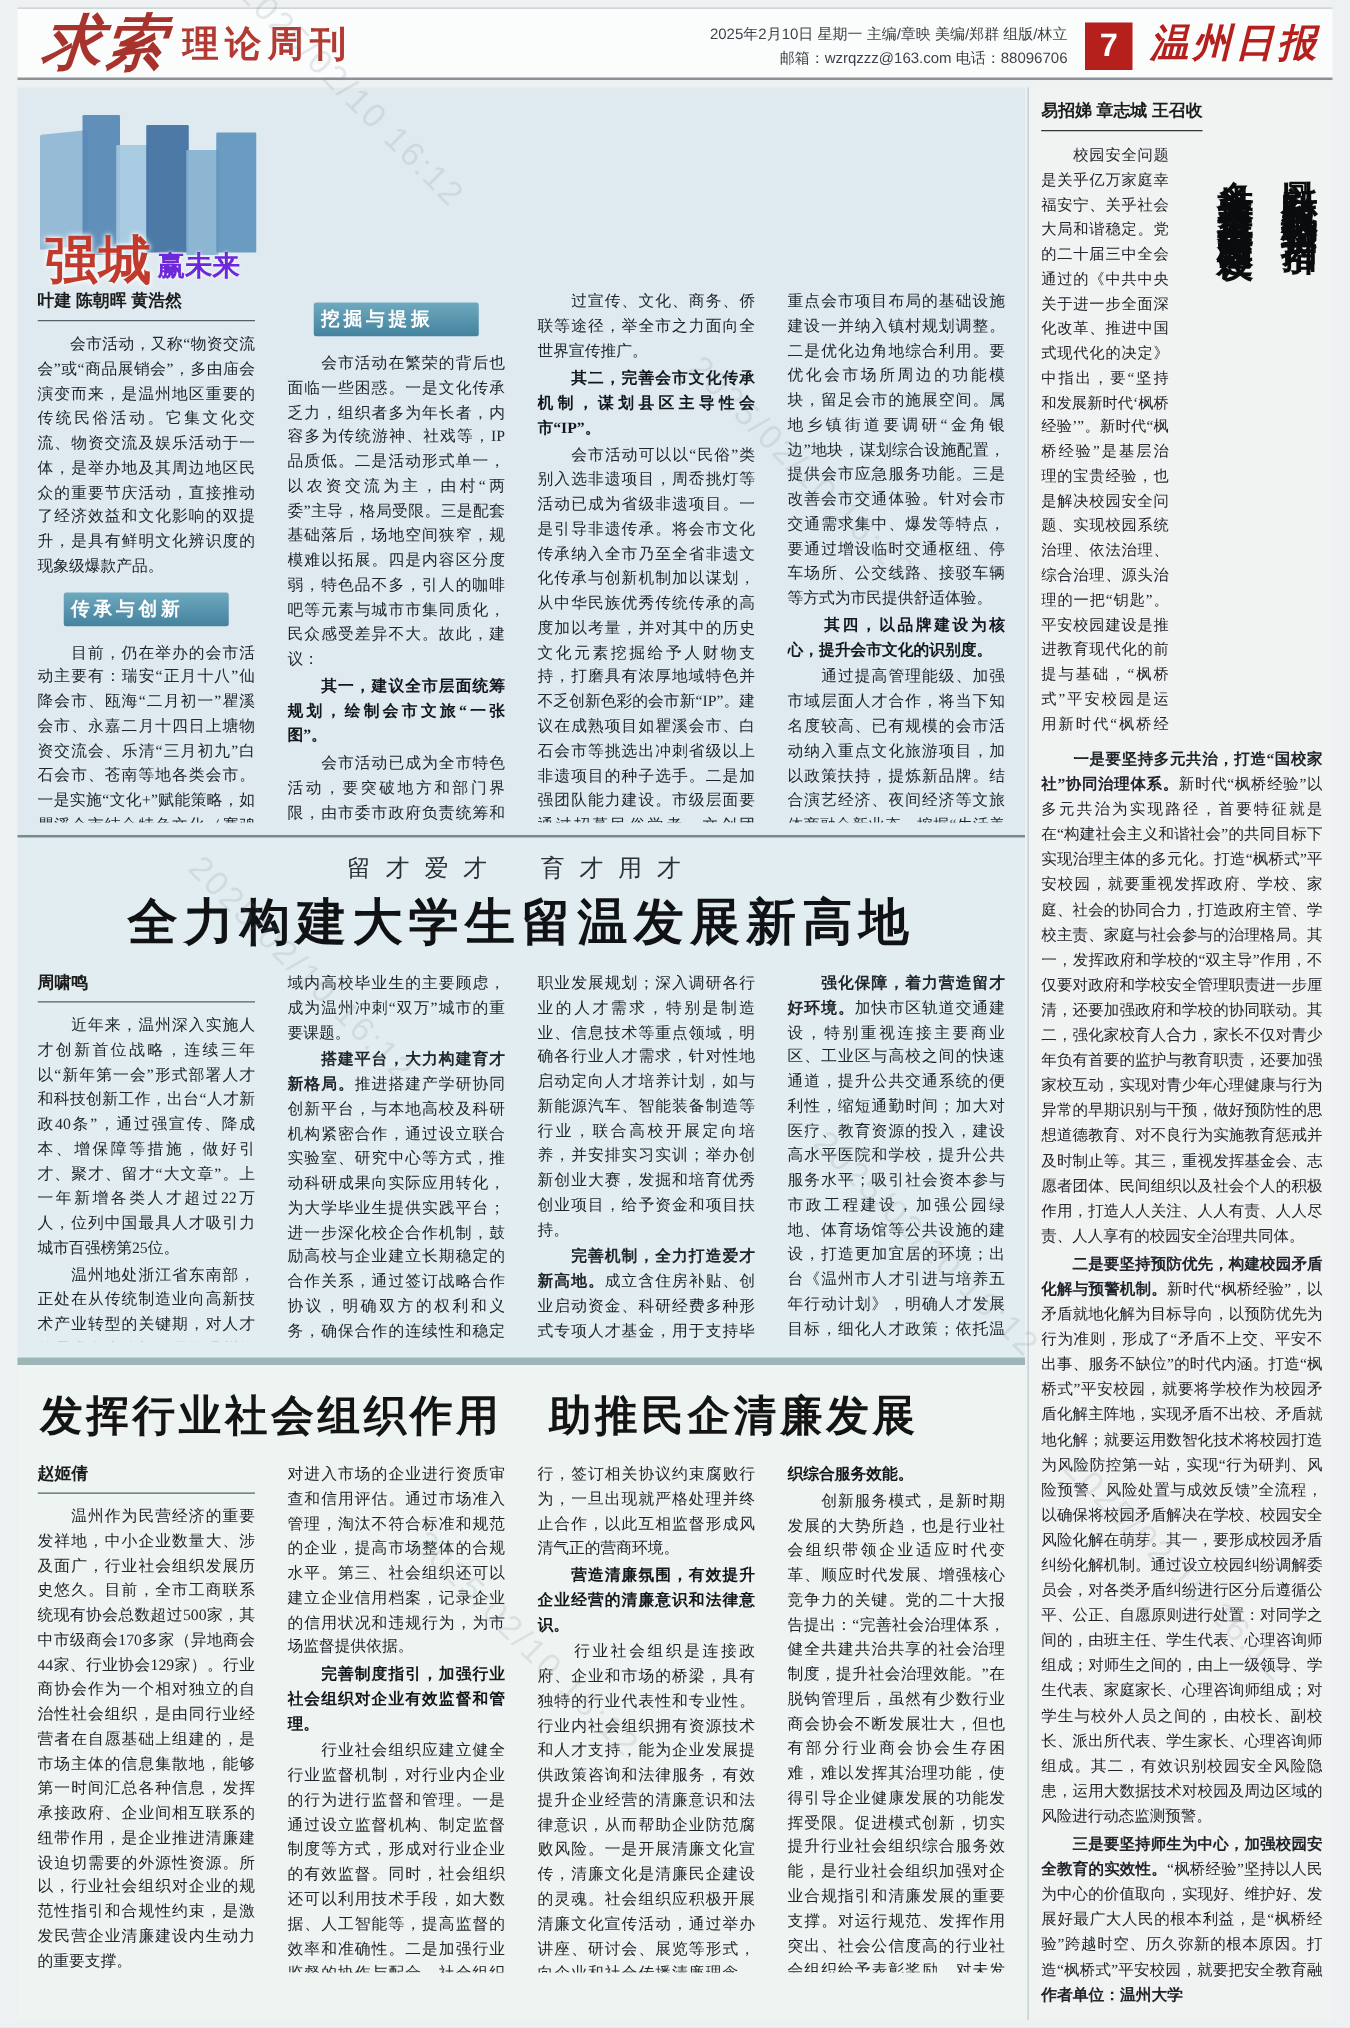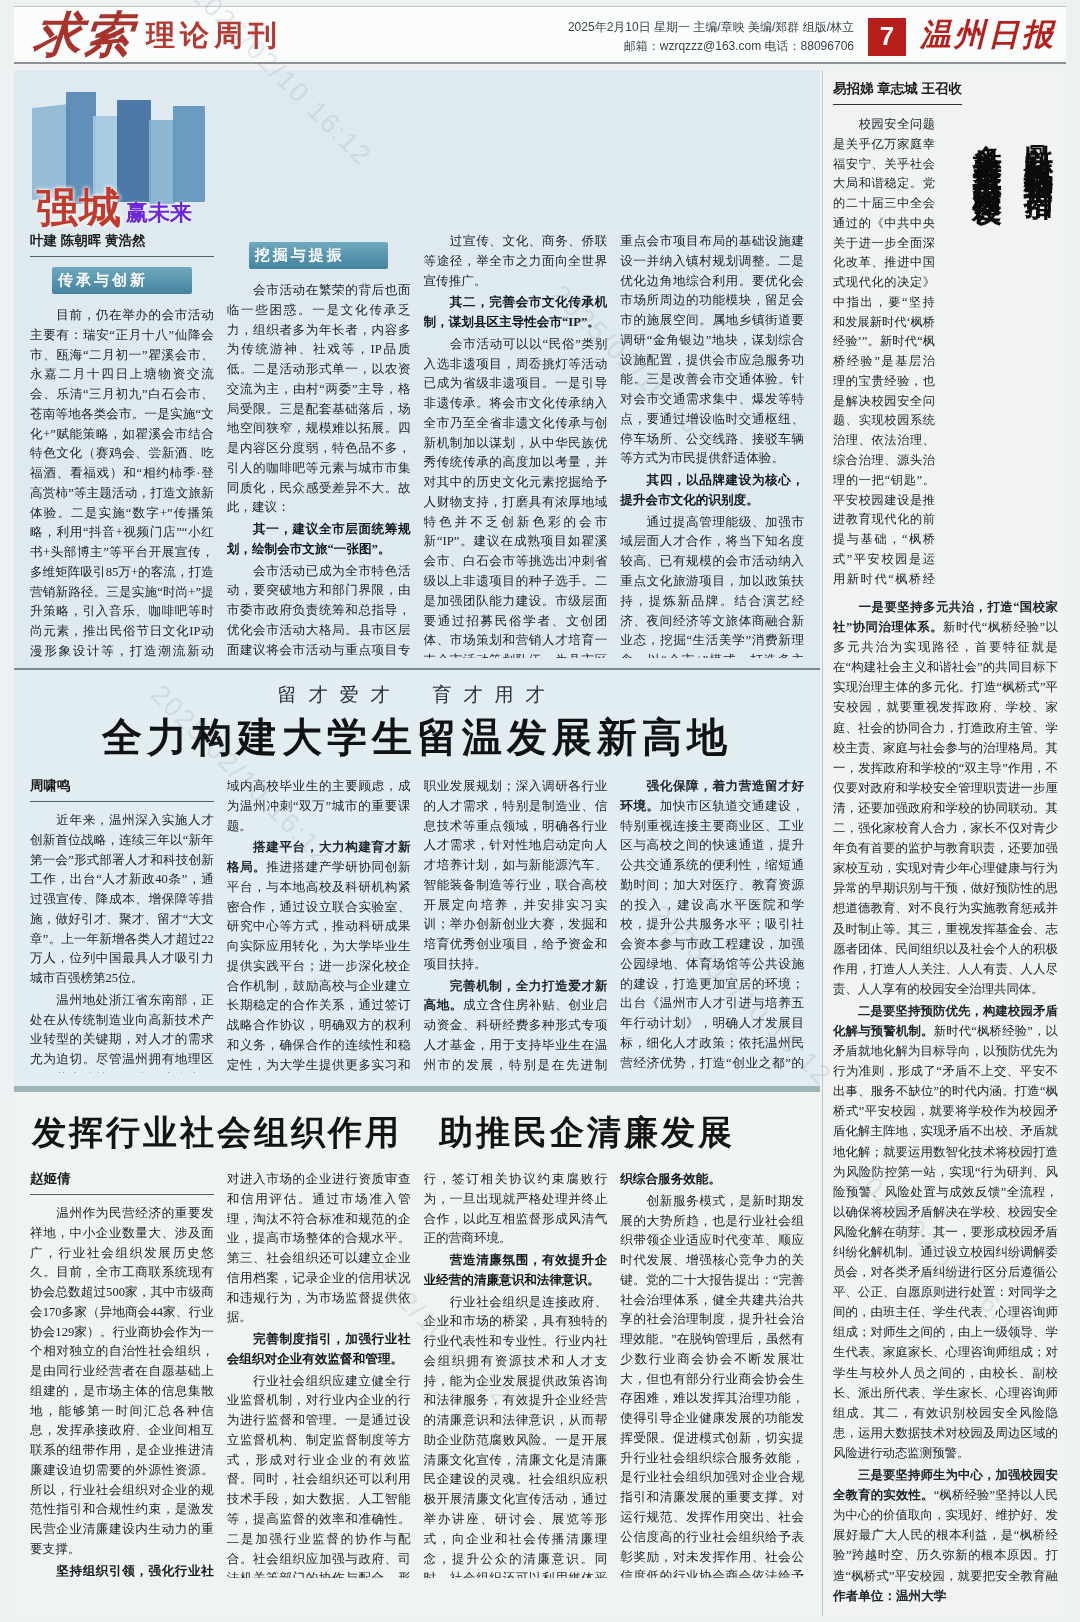--- a/index.html
+++ b/index.html
@@ -19,21 +19,21 @@
   .dateline{text-align:right;font-size:12px;color:#3c4247;line-height:1.55;
             font-family:"Liberation Sans",sans-serif;}
   .pagenum{width:38px;height:38px;background:#b5201d;color:#fff;font-weight:bold;font-size:26px;
            display:flex;align-items:center;justify-content:center;
            font-family:"Liberation Sans",sans-serif;}
   .masthead{font-size:31px;color:#b5201d;font-weight:bold;font-style:italic;letter-spacing:3px;
             margin-right:4px;}
 
   
   section,aside{position:absolute;overflow:hidden;}
-  .cols{display:flex;gap:13px;overflow:hidden;}
+  .cols{display:flex;gap:26px;overflow:hidden;}
   .col{flex:1;overflow:hidden;}
   p.bp{margin:0 0 2px;font-size:12.6px;line-height:1.57;text-align:justify;color:#20262c;}
   p.sub{font-weight:bold;color:#14181c;}
   .byline{font-weight:bold;font-size:13.5px;color:#1c1c1c;border-bottom:1px solid #55606a;
           padding-bottom:6px;margin-bottom:9px;font-family:"Liberation Sans",sans-serif;}
   .secbox{display:block;width:76%;margin:10px auto 12px;padding:4px 6px;text-align:left;
           color:#fff;font-weight:bold;font-size:15px;letter-spacing:3px;border-radius:2px;
           background:linear-gradient(180deg,#6ea9be,#44829e);
           font-family:"Liberation Sans",sans-serif;}
   .attr-r{font-weight:bold;text-align:right;}
@@ -122,20 +122,21 @@
         <i class="bg3"></i>
       <i class="bg4"></i>
         <i class="bg5"></i>
       <i class="bg6"></i>
       <span class="badge-t1">强城</span>
       <span class="badge-t2">赢未来</span>
     </div>
     <div class="cols">
       <div class="col">
         <div class="byline">叶建 陈朝晖 黄浩然</div>
+        <p class="bp">　　会市活动，又称“物资交流会”或“商品展销会”，多由庙会演变而来，是温州地区重要的传统民俗活动。它集文化交流、物资交流及娱乐活动于一体，是举办地及其周边地区民众的重要节庆活动，直接推动了经济效益和文化影响的双提升，是具有鲜明文化辨识度的现象级爆款产品。</p>
         <span class="secbox">传承与创新</span>
         <p class="bp">　　目前，仍在举办的会市活动主要有：瑞安“正月十八”仙降会市、瓯海“二月初一”瞿溪会市、永嘉二月十四日上塘物资交流会、乐清“三月初九”白石会市、苍南等地各类会市。一是实施“文化+”赋能策略，如瞿溪会市结合特色文化（赛鸡会、尝新酒、吃福酒、看福戏）和“相约柿季·登高赏柿”等主题活动，打造文旅新体验。二是实施“数字+”传播策略，利用“抖音+视频门店”“小红书+头部博主”等平台开展宣传，多维矩阵吸引85万+的客流，打造营销新路径。三是实施“时尚+”提升策略，引入音乐、咖啡吧等时尚元素，推出民俗节日文化IP动漫形象设计等，打造潮流新动向。</p>
       </div>
       <div class="col">
         <span class="secbox">挖掘与提振</span>
         <p class="bp">　　会市活动在繁荣的背后也面临一些困惑。一是文化传承乏力，组织者多为年长者，内容多为传统游神、社戏等，IP品质低。二是活动形式单一，以农资交流为主，由村“两委”主导，格局受限。三是配套基础落后，场地空间狭窄，规模难以拓展。四是内容区分度弱，特色品不多，引人的咖啡吧等元素与城市市集同质化，民众感受差异不大。故此，建议：</p>
         <p class="bp sub">　　其一，建议全市层面统筹规划，绘制会市文旅“一张图”。</p>
         <p class="bp">　　会市活动已成为全市特色活动，要突破地方和部门界限，由市委市政府负责统筹和总指导，优化会市活动大格局。县市区层面建议将会市活动与重点项目专项规划一并谋划，市级层面要由市文化和旅游部门提级统筹，加大重点会市项目建设，推动会市活动串珠成链、连线成片，要深入挖掘会市文化内涵，通</p>
       </div>
       <div class="col">

